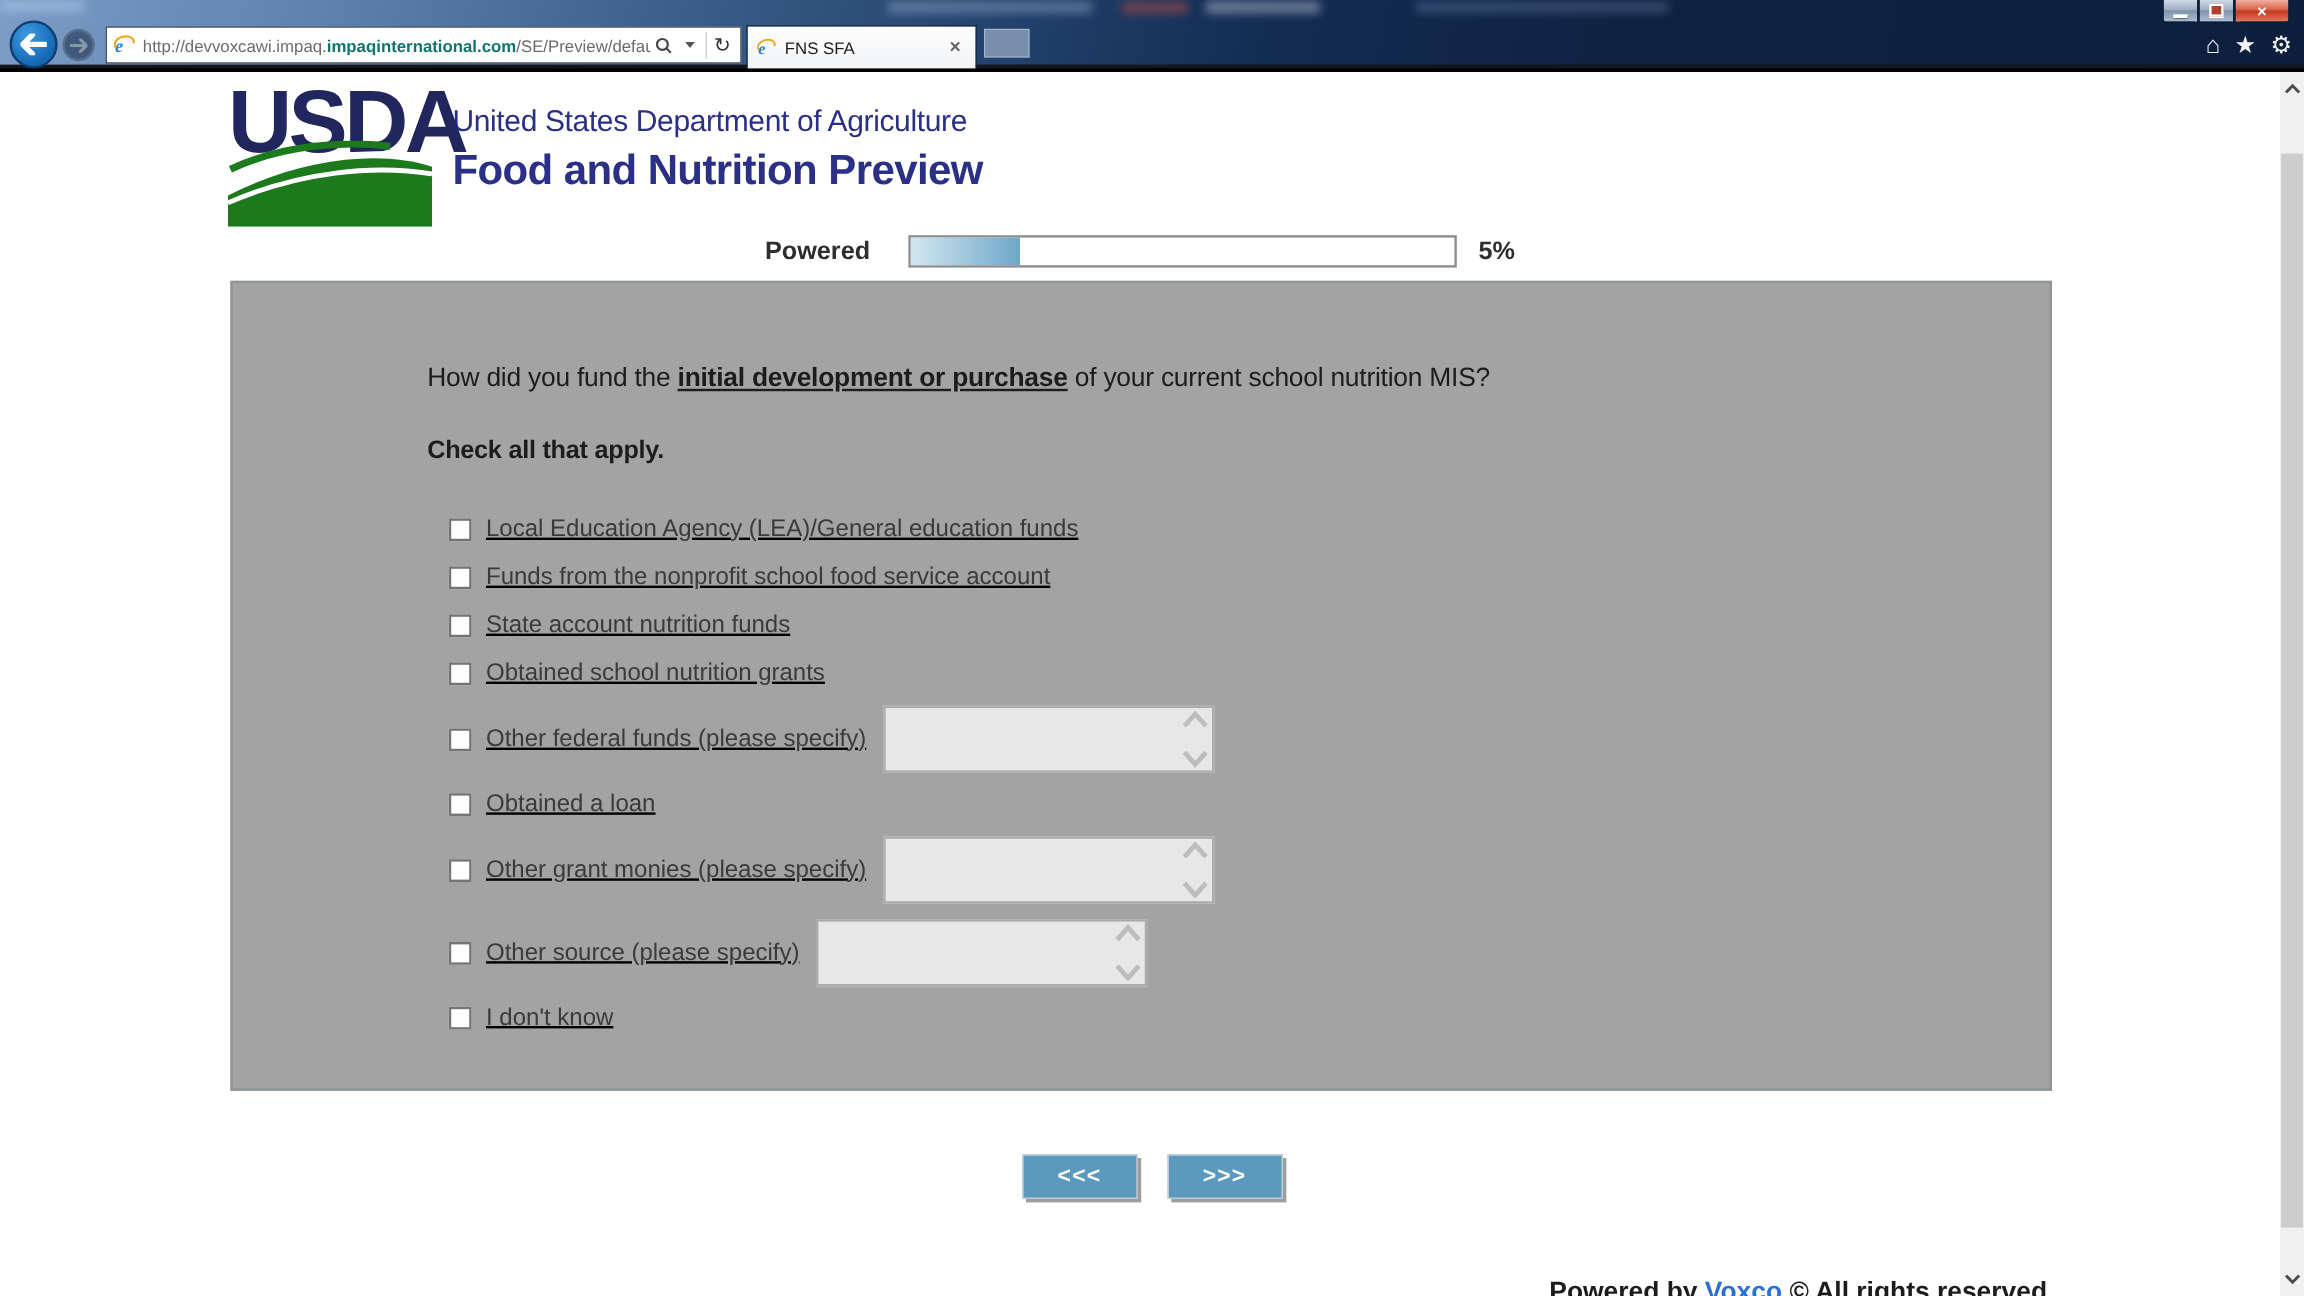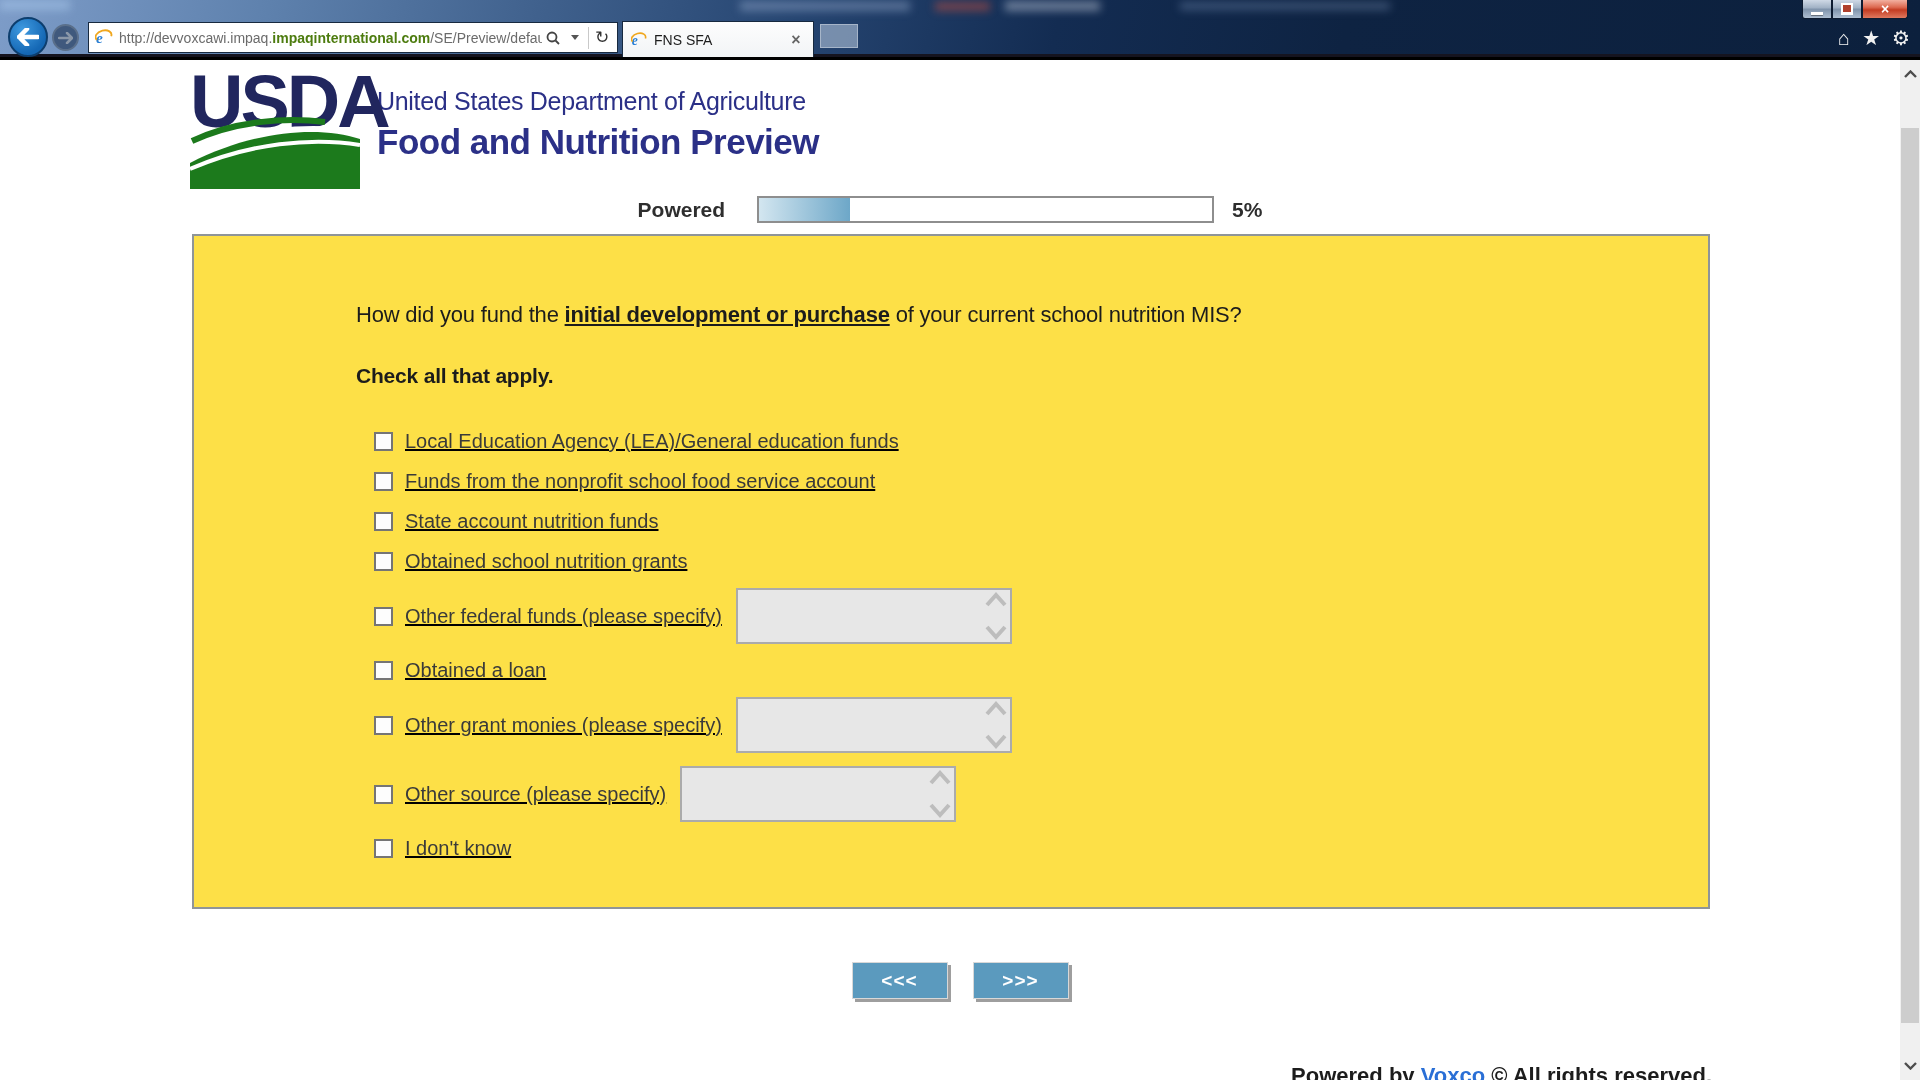--- a/index.html
+++ b/index.html
@@ -40,21 +40,21 @@
     background:radial-gradient(circle at 35% 30%,#3f9ae0,#1467b4 70%); border:2px solid #0d3e6e; }
   .fwd-btn { left:52px; top:24px; width:27px; height:27px;
     background:rgba(20,40,70,.55); border:2px solid #5a6f8a; }
 
   .address-bar {
     position:absolute; left:88px; top:22px; width:530px; height:31px;
     background:#fff; border:1px solid #17293f; display:flex; align-items:center;
     padding:0 4px 0 6px; cursor:text;
   }
   .url-text { flex:1; font-size:14px; color:#6b6b6b; white-space:nowrap; overflow:hidden; }
-  .url-text b { color:#4d7c0f; font-weight:bold; }
+  .url-text b { color:#0f766e; font-weight:bold; }
   .addr-icon { display:flex; align-items:center; justify-content:center; width:22px; height:26px; color:#3c3c3c; cursor:pointer; flex:0 0 auto; }
   .addr-divider { width:1px; height:22px; background:#c9c9c9; margin:0 2px; flex:0 0 auto; }
   .caret-down { width:0; height:0; border-left:4px solid transparent; border-right:4px solid transparent; border-top:5px solid #555; }
   .refresh-glyph { font-size:17px; color:#333; }
 
   .tab {
     position:absolute; left:622px; top:21px; width:192px; height:36px;
     background:linear-gradient(#fdfdfd,#f2f4f6); border:1px solid #17293f; border-bottom:none;
     display:flex; align-items:center; padding:0 8px; cursor:pointer;
   }
@@ -87,21 +87,21 @@
   
   .progress-row { position:absolute; left:0; top:136px; width:1900px; display:flex; align-items:center; justify-content:center; }
   .progress-label { font-size:21px; font-weight:bold; color:#2e2e2e; margin-right:32px; }
   .progress-track { width:457px; height:27px; border:2px solid #8e8e8e; background:#fff; position:relative; }
   .progress-fill { height:100%; background:linear-gradient(to right,#d3e6f0,#6da7c8); }
   .progress-pct { font-size:21px; font-weight:bold; color:#2e2e2e; margin-left:18px; }
 
   
   .panel {
     position:absolute; left:192px; top:174px; width:1518px; height:675px;
-    background:#fde047; border:2px solid #8f9598; padding:66px 40px 0 162px;
+    background:#a3a3a3; border:2px solid #8f9598; padding:66px 40px 0 162px;
   }
   .question { font-size:22px; color:#1c1c1c; letter-spacing:-0.2px; }
   .question .emph { font-weight:bold; text-decoration:underline; }
   .instruction { font-size:21px; font-weight:bold; color:#1c1c1c; margin-top:36px; letter-spacing:-0.2px; }
 
   .options-list { margin-top:40px; margin-left:18px;text-decoration:underline; }
   .option-row { display:flex; align-items:center; margin-bottom:13px; min-height:27px; }
   .cbx { width:19px; height:19px; background:#fdfdfd; border:2px solid #757575; flex:0 0 auto; cursor:pointer; }
   .option-label { font-size:20px; color:#3a3a3a; margin-left:12px; cursor:pointer; }
   .ta-wrap { position:relative; margin-left:14px; width:276px; height:56px; flex:0 0 auto; }

